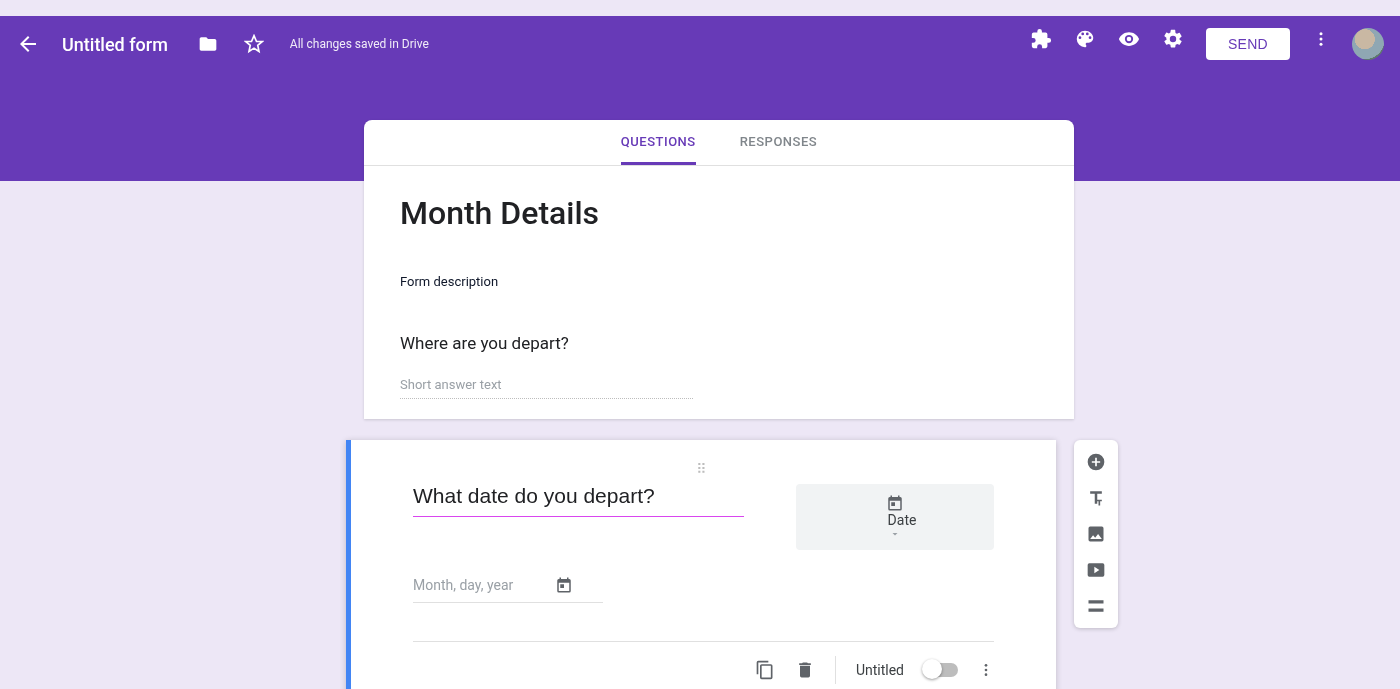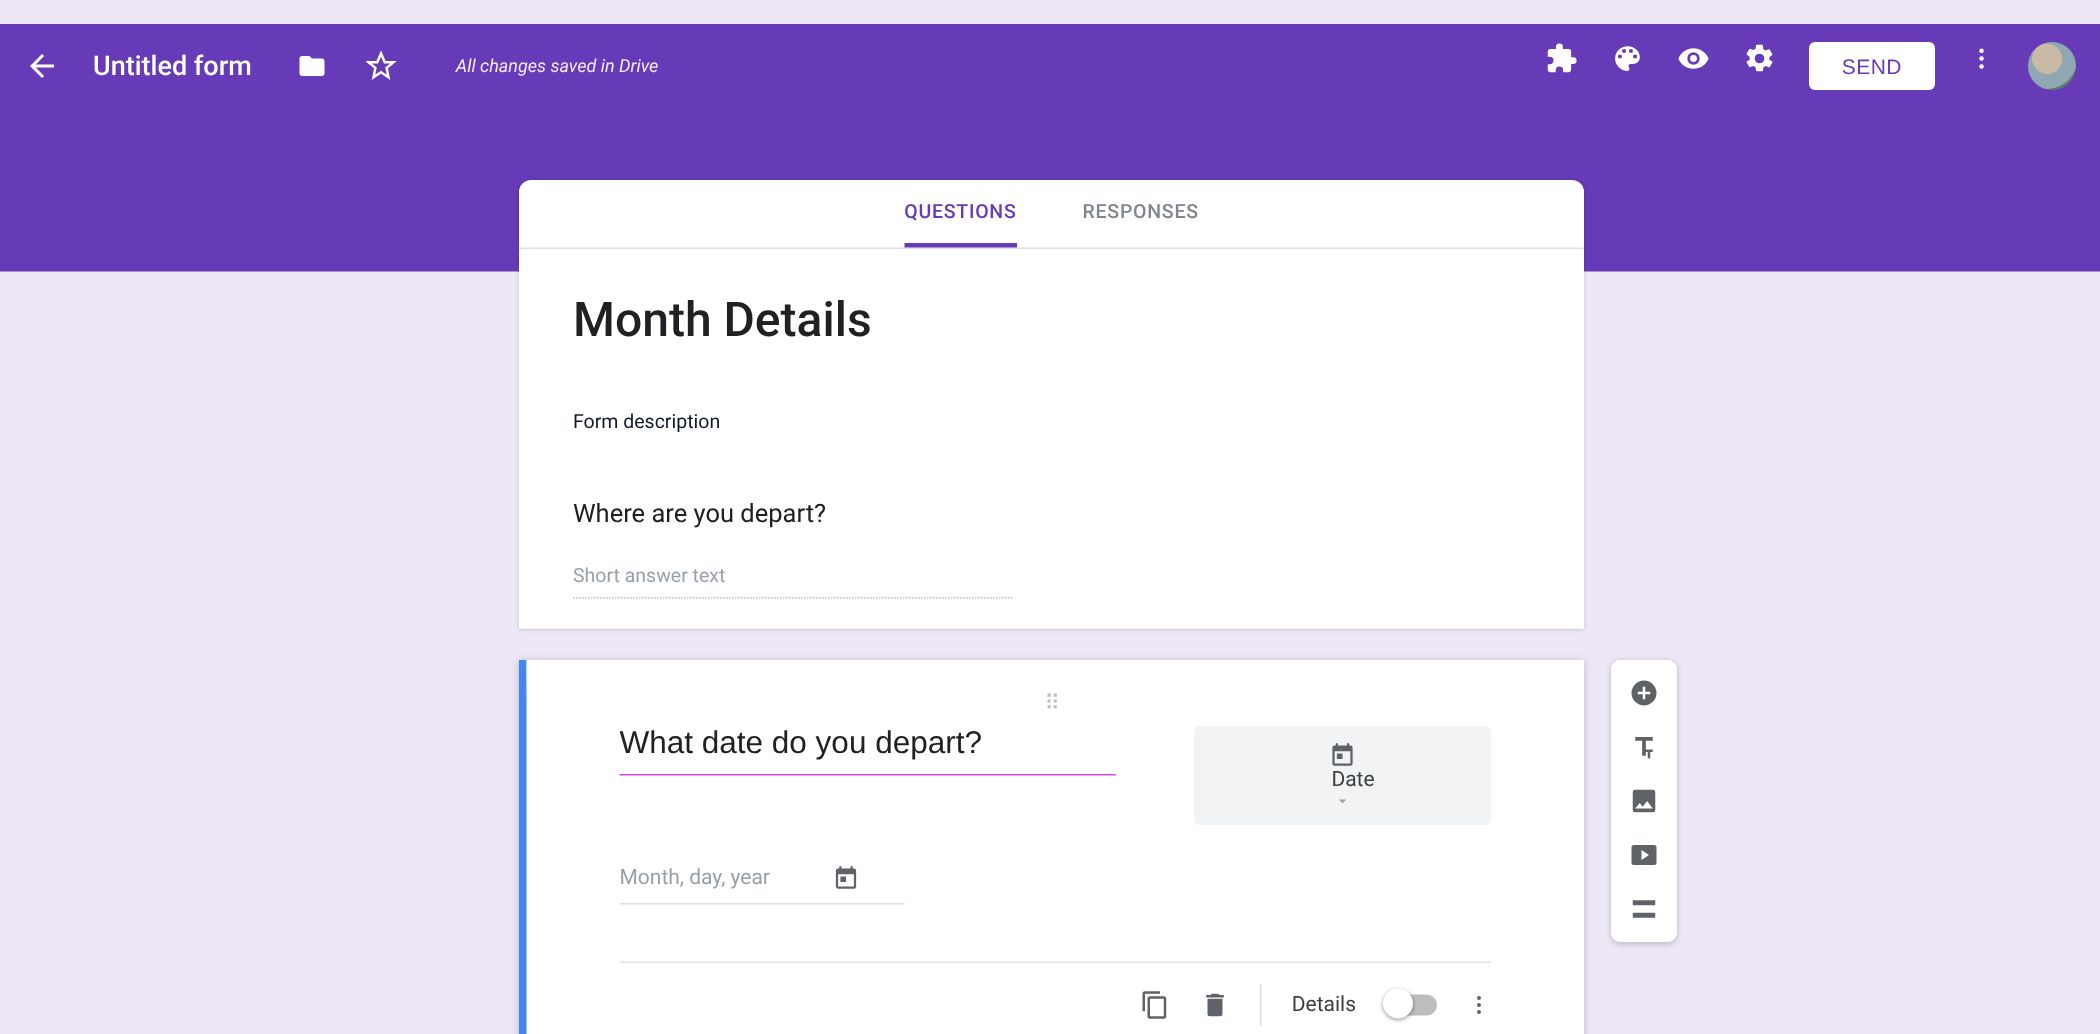--- a/index.html
+++ b/index.html
@@ -15,38 +15,38 @@
   .header-bar {
     display: flex; align-items: center;
     height: 56px;
     padding: 0 16px;
     color: #fff;
   }
   .header-left { display: flex; align-items: center; gap: 10px; }
   .back-icon { width: 24px; height: 24px; cursor: pointer; }
   .doc-title { font-size: 18px; font-weight: 500; margin-left: 12px; margin-right: 12px; }
   .folder-icon, .star-icon { width: 20px; height: 20px; cursor: pointer; margin: 0 8px; }
-  .save-status { font-size: 12px; font-style: italic; opacity: 0.9; margin-left: 22px; }
+  .save-status { font-size: 12px; opacity: 0.9; margin-left: 8px; }
   .header-right { margin-left: auto; display: flex; align-items: flex-start; gap: 22px; }
   .hicon { width: 22px; height: 22px; cursor: pointer; color: #fff; }
   .send-btn {
     background: #fff; color: #673ab7; font-weight: 500; font-size: 14px;
     border: none; border-radius: 4px; padding: 8px 22px; cursor: pointer;
     letter-spacing: .3px;
   }
   .avatar {
     width: 32px; height: 32px; border-radius: 50%;
     background: radial-gradient(circle at 40% 35%, #c9b8a3 0 35%, #8fa7b3 36% 70%, #5e7b6b 71% 100%);
     cursor: pointer;
   }
 
   
   .card {
     position: absolute;
-    left: 346px; top: 120px;
+    left: 364px; top: 120px;
     width: 710px;
     background: #fff;
     border-radius: 8px 8px 0 0;
     box-shadow: 0 1px 3px rgba(0,0,0,.15);
   }
   .tabs {
     display: flex; justify-content: center; gap: 44px;
     border-bottom: 1px solid #e0e0e0;
     height: 46px;
   }
@@ -242,21 +242,21 @@
     </div>
 
     <div class="footer-row">
       <svg class="footer-icon" viewBox="0 0 24 24" fill="currentColor">
           <path d="M16 1H4a2 2 0 0 0-2 2v14h2V3h12zm3 4H8a2 2 0 0 0-2 2v14a2 2 0 0 0 2 2h11a2 2 0 0 0 2-2V7a2 2 0 0 0-2-2zm0 16H8V7h11z"></path>
         </svg>
       <svg class="footer-icon" viewBox="0 0 24 24" fill="currentColor">
           <path d="M6 19a2 2 0 0 0 2 2h8a2 2 0 0 0 2-2V7H6zM19 4h-3.5l-1-1h-5l-1 1H5v2h14z"></path>
         </svg>
       <div class="footer-divider"></div>
-      <span class="required-label">Details</span>
+      <span class="required-label">Untitled</span>
       <div class="toggle"></div>
       <svg class="footer-icon" style="width:16px" viewBox="0 0 24 24" fill="currentColor">
           <circle cx="12" cy="5" r="2"></circle>
           <circle cx="12" cy="12" r="2"></circle>
           <circle cx="12" cy="19" r="2"></circle>
         </svg>
     </div>
   </div>
 </div>
 

